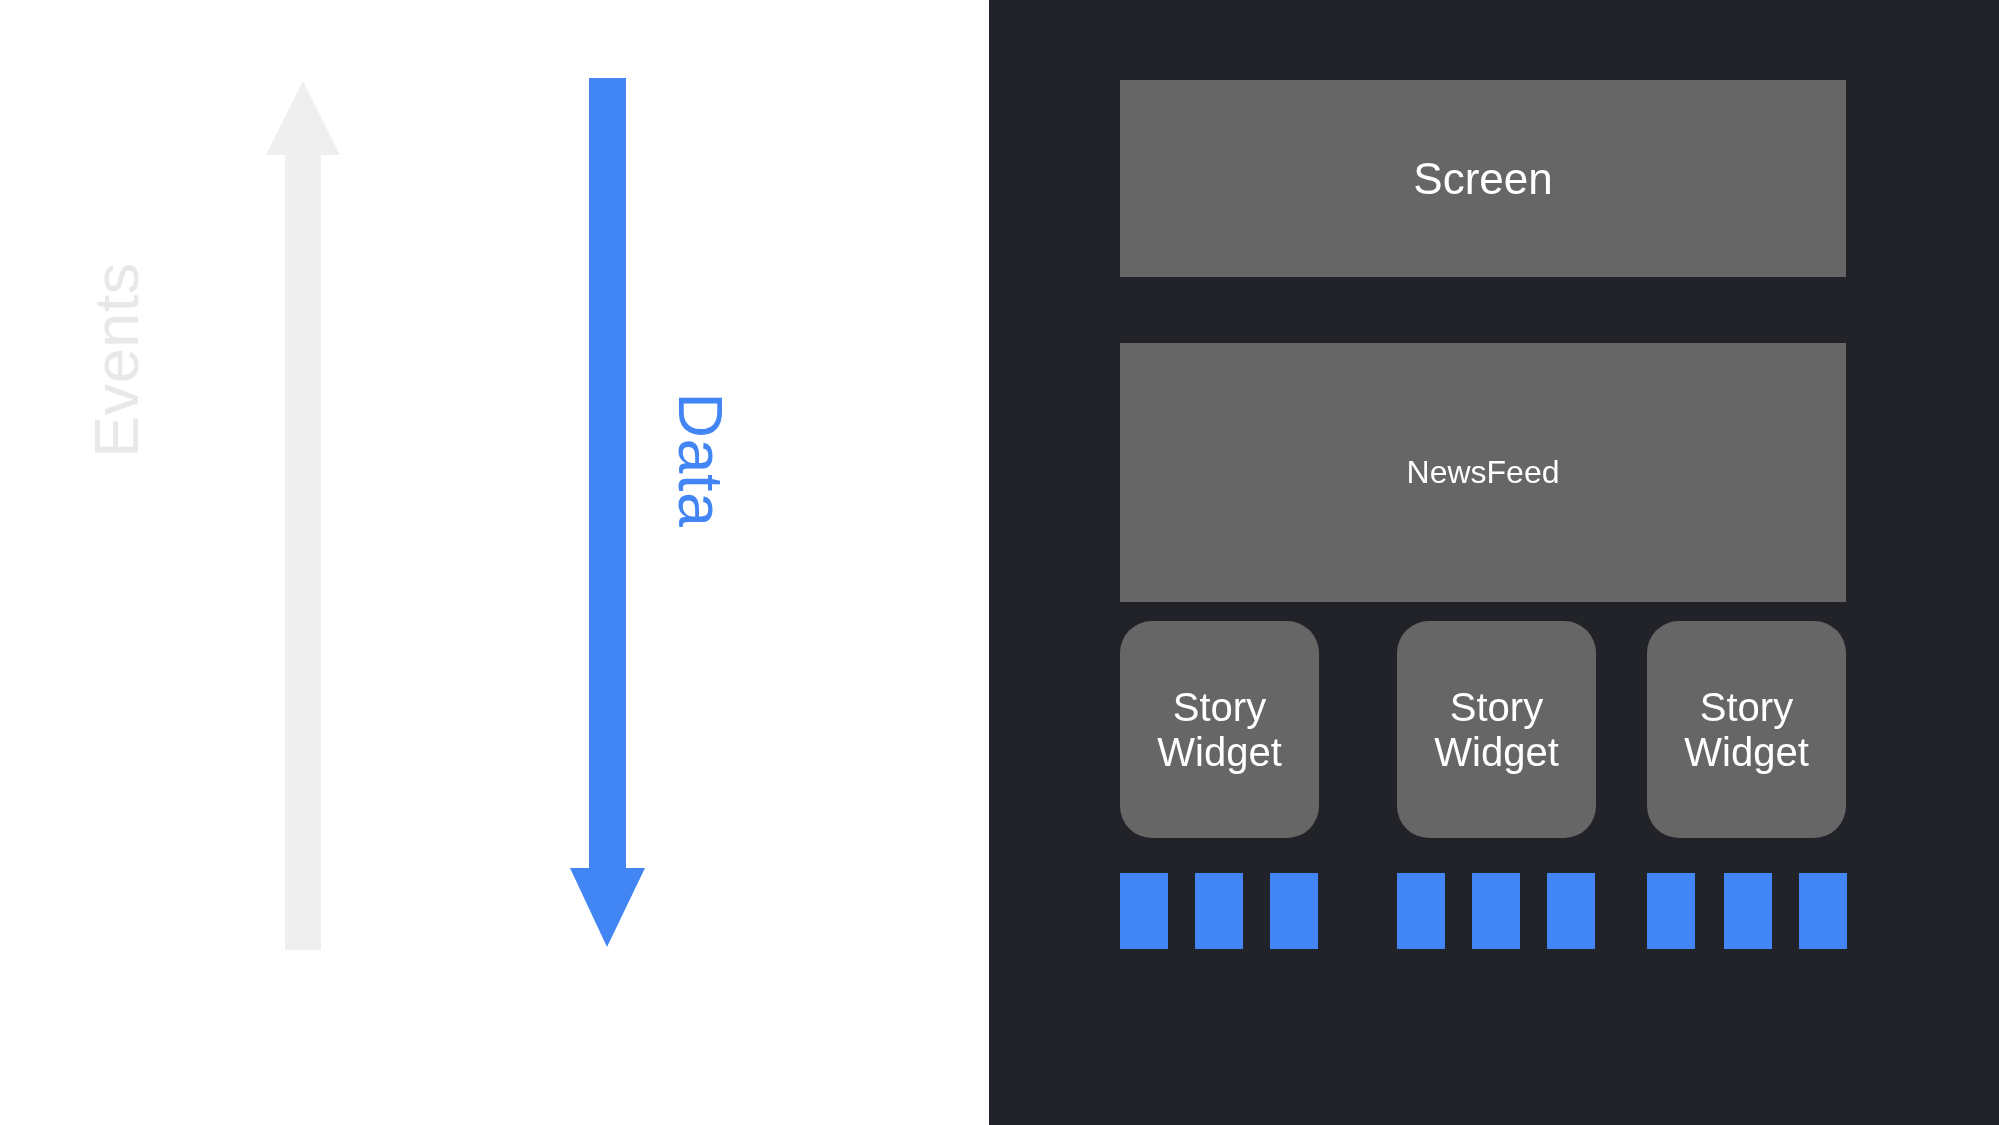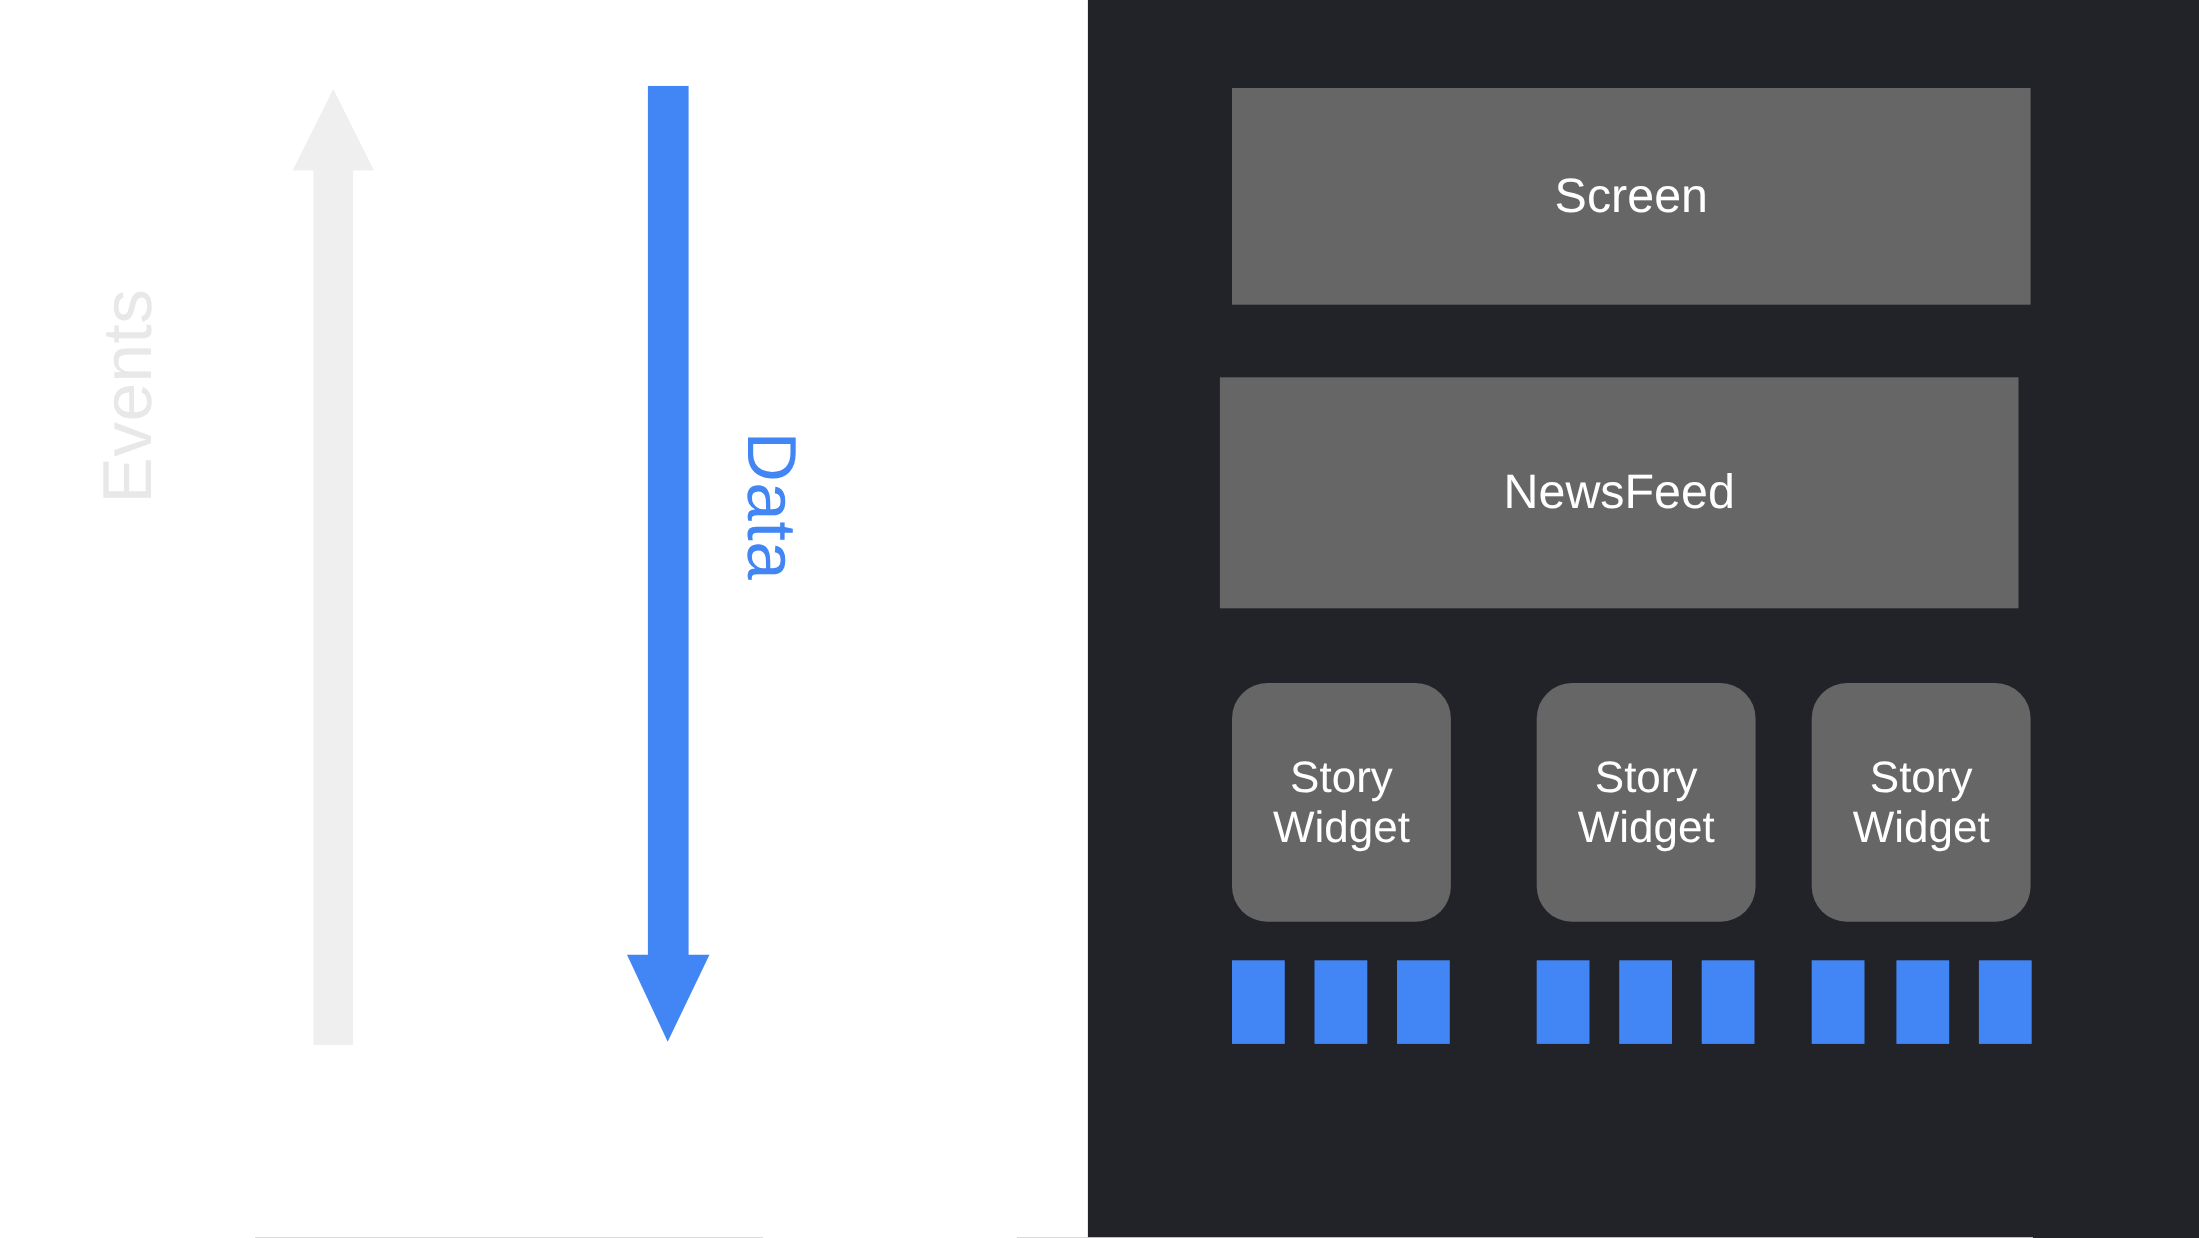--- a/index.html
+++ b/index.html
@@ -101,25 +101,25 @@
   #box-screen {
     left: 131px;
     top: 80px;
     width: 726px;
     height: 197px;
     font-size: 44px;
   }
 
   
   #box-newsfeed {
-    left: 120px;
+    left: 131px;
     top: 343px;
     width: 726px;
-    height: 210px;
-    font-size: 44px;
+    height: 259px;
+    font-size: 32px;
   }
 
   
   .story-widget {
     top: 621px;
     width: 199px;
     height: 217px;
     font-size: 40px;
     border-radius: 32px;
   }

